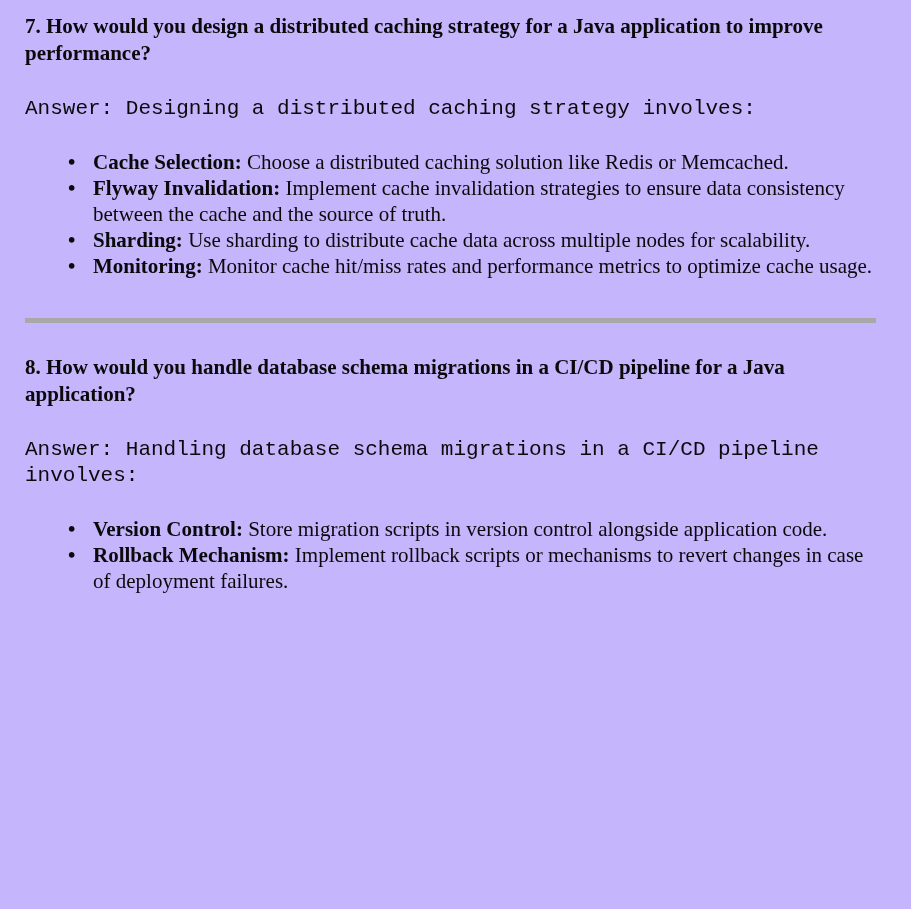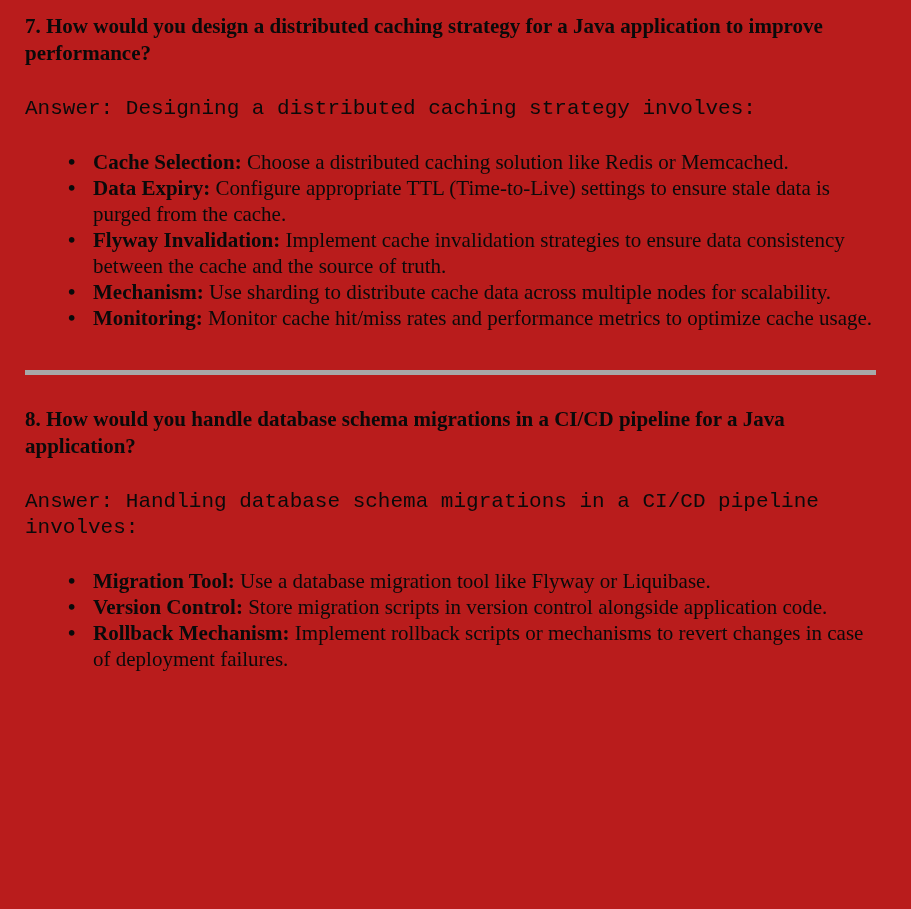--- a/index.html
+++ b/index.html
@@ -52,60 +52,52 @@
   }
   .section-divider {
     border: 0;
     height: 5px;
     margin: 39px 7px 31px 0;
   }
 </style>
 </head>
 <body>
 
-<div class="page" style="background: #b91c1c; color: rgb(10, 10, 10);">
+<div class="page" style="background: #c4b5fd; color: rgb(10, 10, 10);">
 
   <section>
     <h2 class="question">7. How would you design a distributed caching strategy for a Java application to improve performance?</h2>
     <p class="answer-intro">Answer: Designing a distributed caching strategy involves:</p>
     <ul class="bullet-list">
       <li>
         <span class="bullet-term">Cache Selection:</span>
         <span>Choose a distributed caching solution like Redis or Memcached.</span>
       </li>
       <li>
-        <span class="bullet-term">Data Expiry:</span>
-        <span>Configure appropriate TTL (Time-to-Live) settings to ensure stale data is purged from the cache.</span>
-      </li>
-      <li>
         <span class="bullet-term">Flyway Invalidation:</span>
         <span>Implement cache invalidation strategies to ensure data consistency between the cache and the source of truth.</span>
       </li>
       <li>
-        <span class="bullet-term">Mechanism:</span>
+        <span class="bullet-term">Sharding:</span>
         <span>Use sharding to distribute cache data across multiple nodes for scalability.</span>
       </li>
       <li>
         <span class="bullet-term">Monitoring:</span>
         <span>Monitor cache hit/miss rates and performance metrics to optimize cache usage.</span>
       </li>
     </ul>
   </section>
 
   <hr class="section-divider" style="background: rgb(168, 168, 168);">
 
   <section>
     <h2 class="question">8. How would you handle database schema migrations in a CI/CD pipeline for a Java application?</h2>
     <p class="answer-intro">Answer: Handling database schema migrations in a CI/CD pipeline involves:</p>
     <ul class="bullet-list">
       <li>
-        <span class="bullet-term">Migration Tool:</span>
-        <span>Use a database migration tool like Flyway or Liquibase.</span>
-      </li>
-      <li>
         <span class="bullet-term">Version Control:</span>
         <span>Store migration scripts in version control alongside application code.</span>
       </li>
       <li>
         <span class="bullet-term">Rollback Mechanism:</span>
         <span>Implement rollback scripts or mechanisms to revert changes in case of deployment failures.</span>
       </li>
     </ul>
   </section>
 

